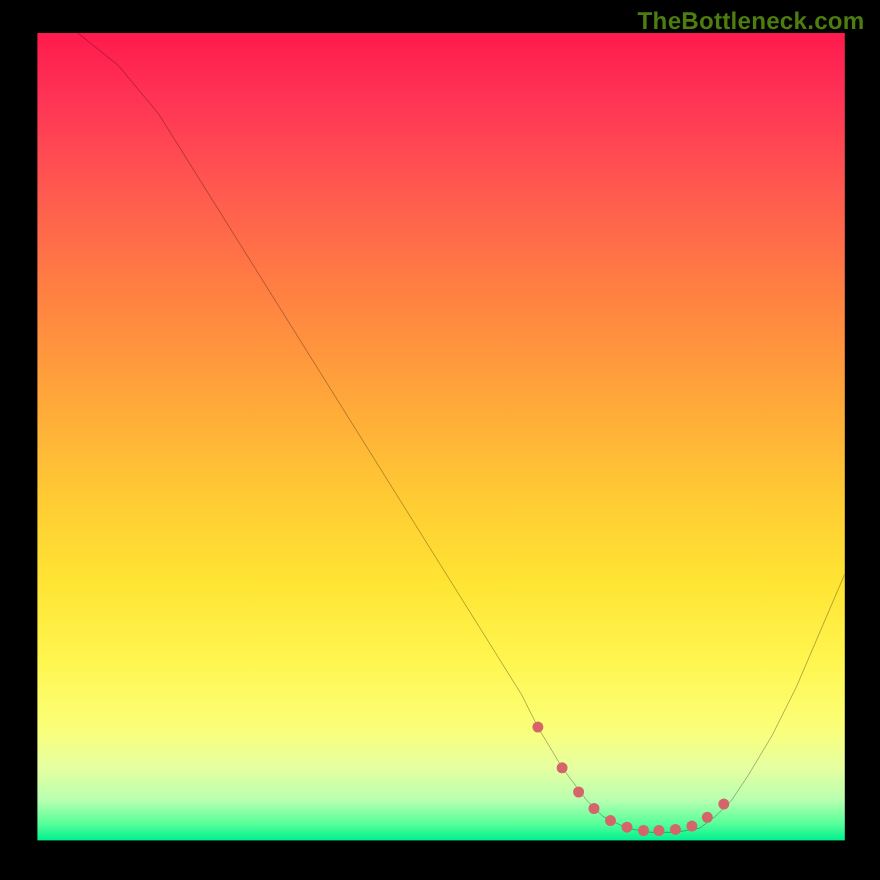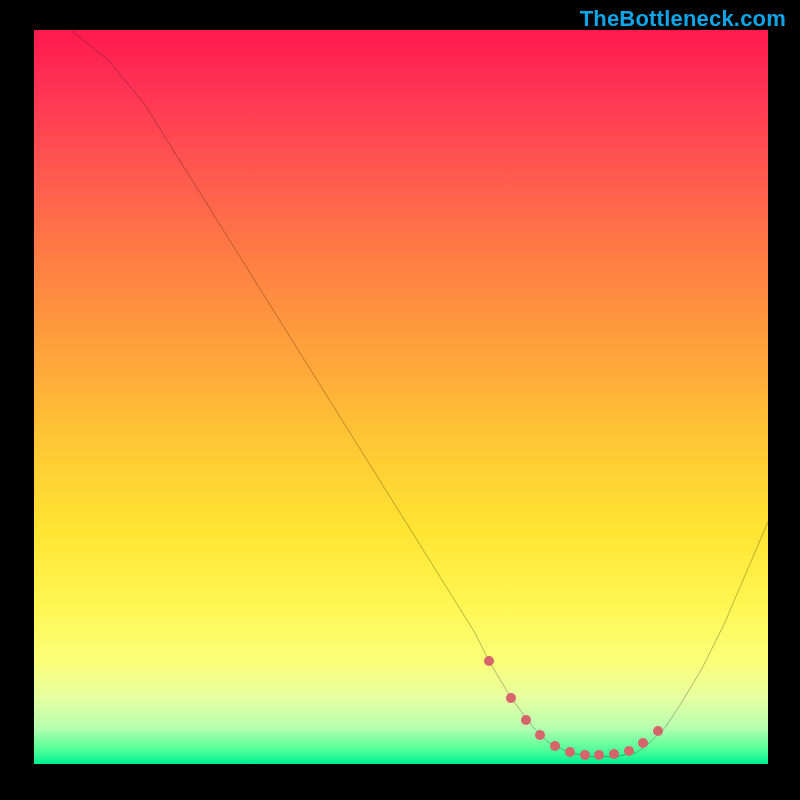--- a/index.html
+++ b/index.html
@@ -10,21 +10,21 @@
     position: relative;
     font-family: Arial, sans-serif;
     overflow: hidden;
   }
   .watermark {
     position: absolute;
     top: 6px;
     right: 14px;
     font-size: 22px;
     font-weight: bold;
-    color: #0ea5e9;
+    color: #4d7c0f;
     z-index: 10;
     letter-spacing: 0.2px;
   }
   .plot-area {
     position: absolute;
     left: 34px;
     top: 30px;
     width: 734px;
     height: 734px;
     background: linear-gradient(to bottom,

